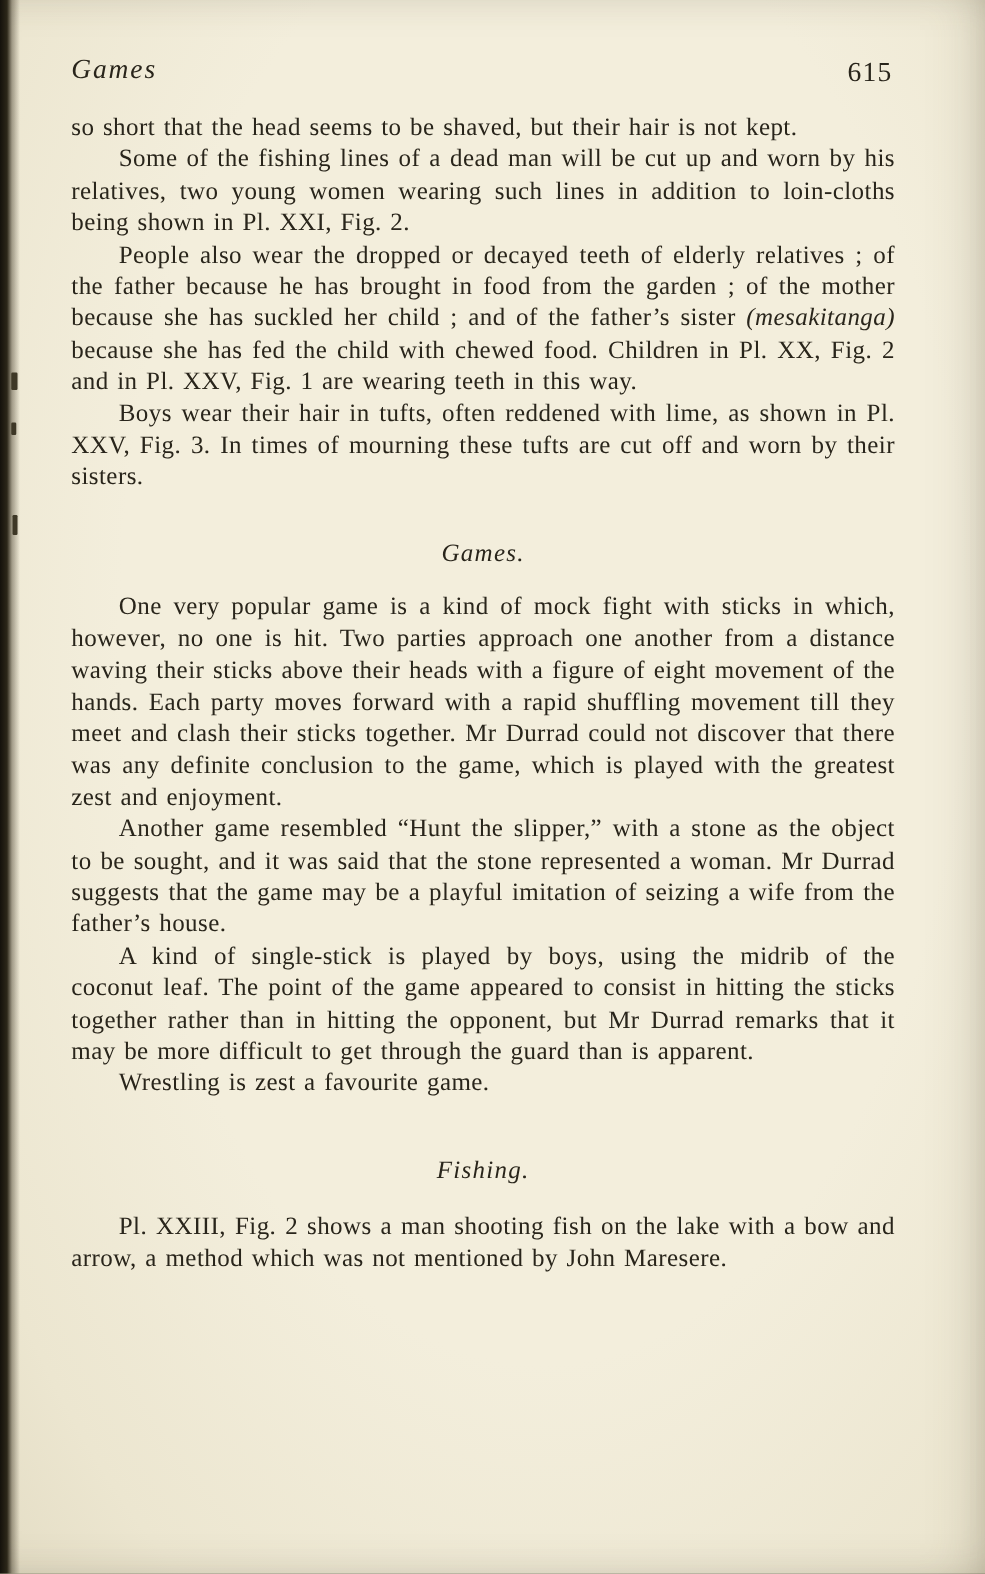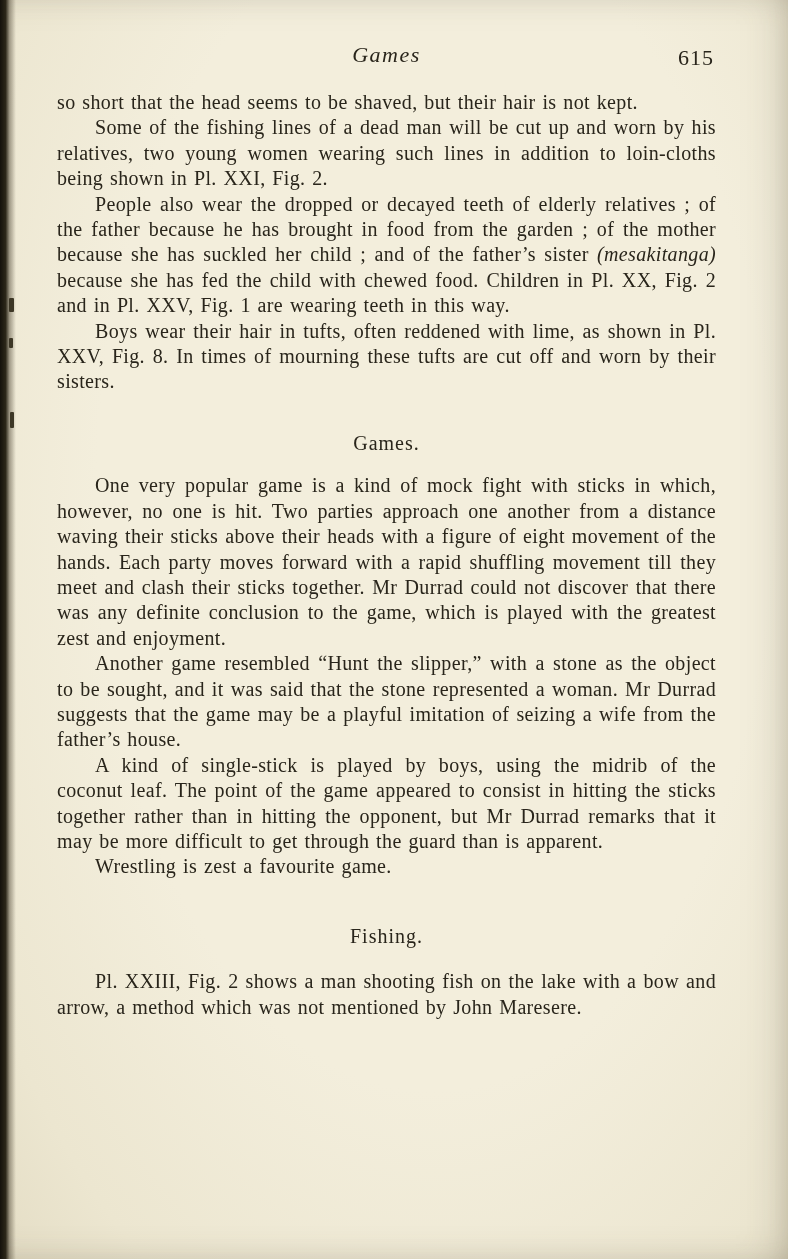--- a/index.html
+++ b/index.html
@@ -45,21 +45,21 @@
     top: 42px;
   }
   .running-header {
     position: relative;
     height: 34px;
     margin-bottom: 14px;
   }
   .running-title {
     position: absolute;
     left: 0; right: 0;
-    text-align: center;
+    text-align: left;
     font-style: italic;
     font-size: 22px;
     letter-spacing: 1.5px;
   }
   .page-number {
     position: absolute;
     right: 2px;
     top: 3px;
     font-size: 22px;
     letter-spacing: 1px;
@@ -72,20 +72,21 @@
     word-spacing: 1.5px;
   }
   p.para {
     margin: 0;
     text-indent: 38px;
   }
   p.para.noindent { text-indent: 0; }
   .it { font-style: italic; }
   h3.section-heading {
     font-weight: normal;
+    font-style: italic;
     font-size: 20px;
     text-align: center;
     letter-spacing: 1px;
     margin: 36px 0 17px 0;
   }
   h3.section-heading.mt-lg { margin-top: 44px; margin-bottom: 20px; }
 </style>
 </head>
 <body>
 
@@ -103,21 +104,21 @@
     </div>
 
     <div class="body-text">
 
       <p class="para noindent">so short that the head seems to be shaved, but their hair is not kept.</p>
 
       <p class="para">Some of the fishing lines of a dead man will be cut up and worn by his relatives, two young women wearing such lines in addition to loin-cloths being shown in Pl. XXI, Fig. 2.</p>
 
       <p class="para"><span>People also wear the dropped or decayed teeth of elderly relatives ; of the father because he has brought in food from the garden ; of the mother because she has suckled her child ; and of the father’s sister </span><span class="it">(mesakitanga)</span><span> because she has fed the child with chewed food. Children in Pl. XX, Fig. 2 and in Pl. XXV, Fig. 1 are wearing teeth in this way.</span></p>
 
-      <p class="para">Boys wear their hair in tufts, often reddened with lime, as shown in Pl. XXV, Fig. 8. In times of mourning these tufts are cut off and worn by their sisters.</p>
+      <p class="para">Boys wear their hair in tufts, often reddened with lime, as shown in Pl. XXV, Fig. 3. In times of mourning these tufts are cut off and worn by their sisters.</p>
 
       <h3 class="section-heading">Games.</h3>
 
       <p class="para">One very popular game is a kind of mock fight with sticks in which, however, no one is hit. Two parties approach one another from a distance waving their sticks above their heads with a figure of eight movement of the hands. Each party moves forward with a rapid shuffling movement till they meet and clash their sticks together. Mr Durrad could not discover that there was any definite conclusion to the game, which is played with the greatest zest and enjoyment.</p>
 
       <p class="para">Another game resembled “Hunt the slipper,” with a stone as the object to be sought, and it was said that the stone represented a woman. Mr Durrad suggests that the game may be a playful imitation of seizing a wife from the father’s house.</p>
 
       <p class="para">A kind of single-stick is played by boys, using the midrib of the coconut leaf. The point of the game appeared to consist in hitting the sticks together rather than in hitting the opponent, but Mr Durrad remarks that it may be more difficult to get through the guard than is apparent.</p>
 
       <p class="para">Wrestling is zest a favourite game.</p>

